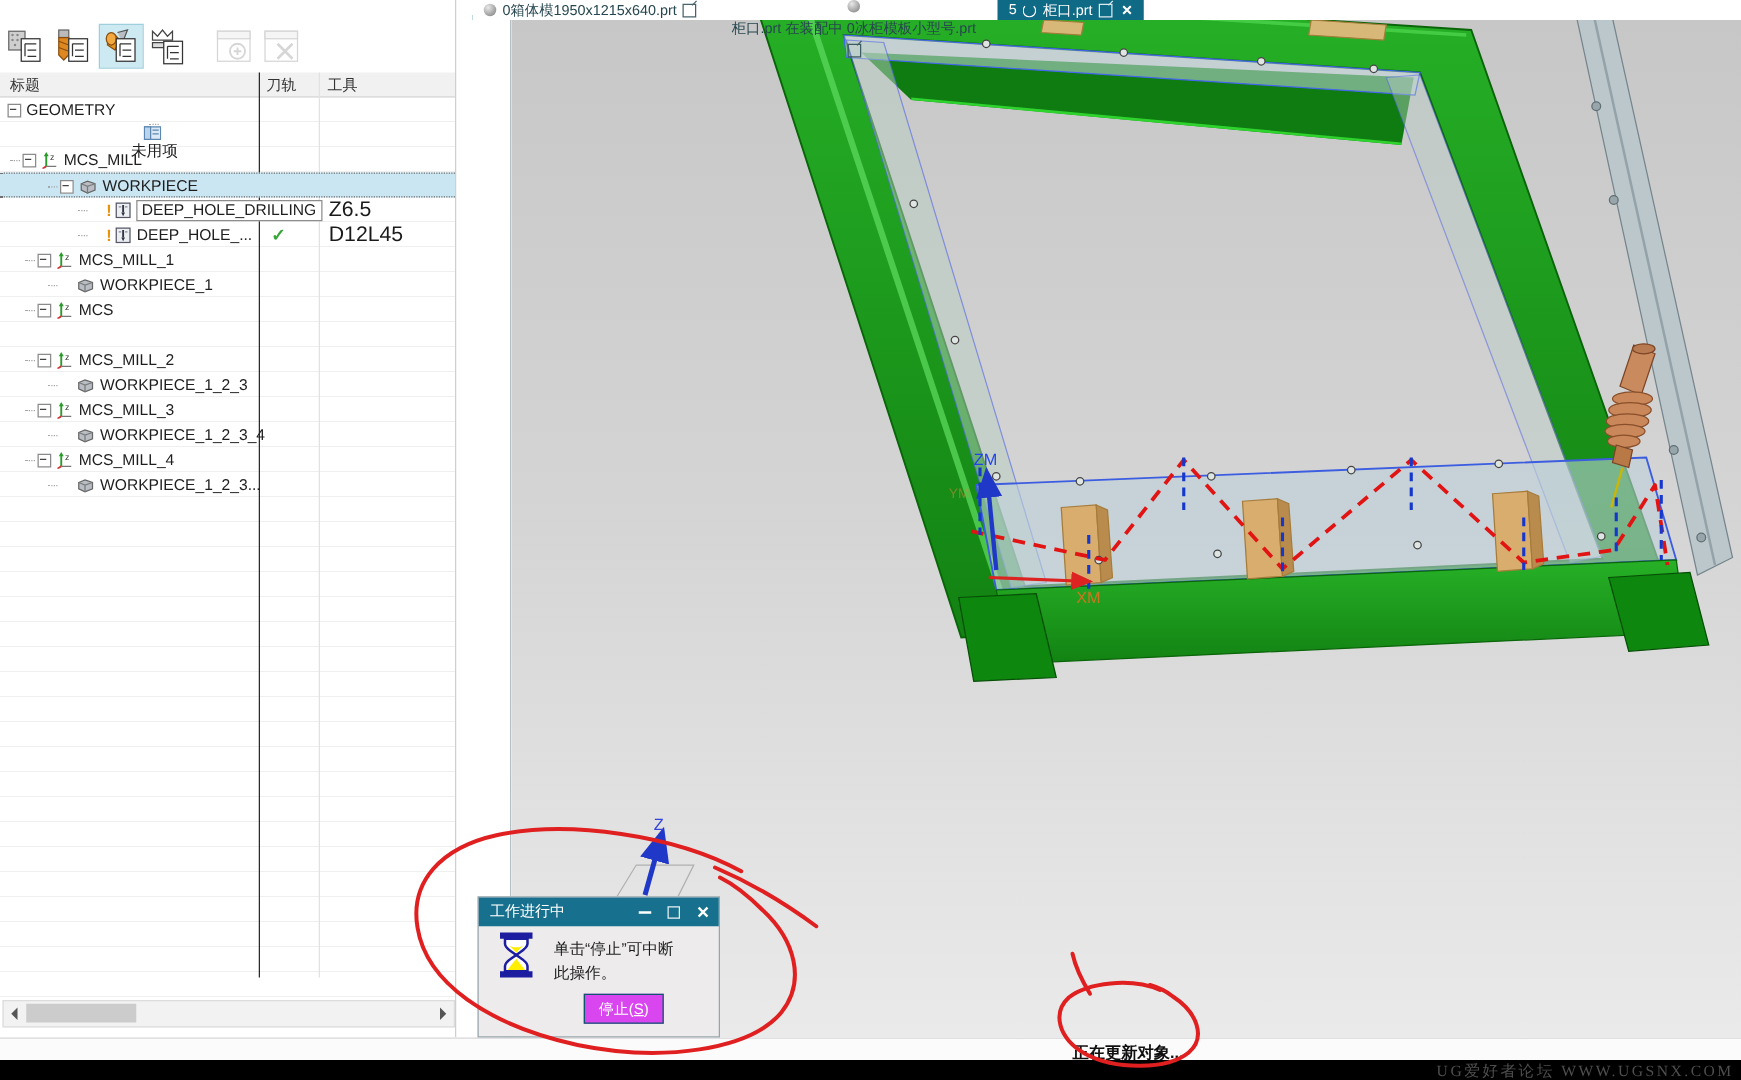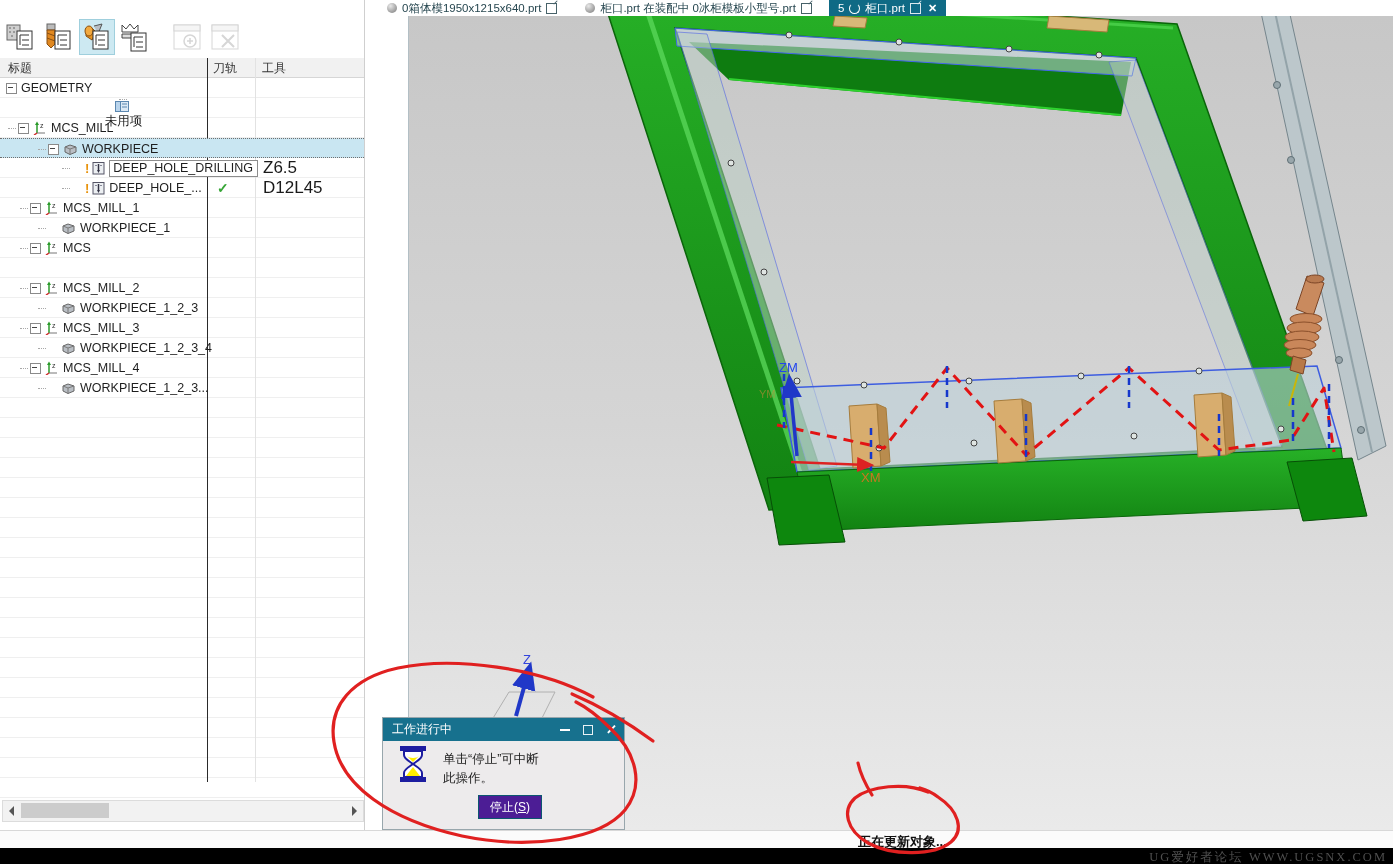--- a/index.html
+++ b/index.html
@@ -52,29 +52,29 @@
   .tab.active{background:#0f6a85;color:#fff;margin-left:8px;}
   .part-ball{width:10px;height:10px;border-radius:50%;flex:none;
              background:radial-gradient(circle at 35% 30%, #e8e8e8, #9a9a9a 70%, #707070);}
   .ext-ic{width:9px;height:9px;flex:none;position:relative;border:1px solid currentColor;opacity:.85;}
   .ext-ic:before{content:"";position:absolute;right:-2px;top:-2px;width:5px;height:1px;background:currentColor;transform:rotate(-45deg);}
   .close-ic{font-size:11px;font-weight:bold;margin-left:2px;}
   .refresh-ic{width:9px;height:9px;border:1.5px solid #fff;border-radius:50%;border-top-color:transparent;flex:none;}
   
   #viewport{position:absolute;left:380px;top:16px;width:1013px;height:814px;border-left:1px solid #b3bfc5;overflow:hidden;margin-left:28px;}
   
-  #dialog{position:absolute;left:382px;top:717px;width:243px;height:113px;background:#edebec;border:1px solid #98a6ac;z-index:20;box-sizing:border-box;}
+  #dialog{position:absolute;left:382px;top:717px;width:194px;height:113px;background:#edebec;border:1px solid #98a6ac;z-index:20;box-sizing:border-box;}
   #dlg-title{position:absolute;left:0;top:0;right:0;height:23px;background:#17718e;color:#fff;font-size:12px;line-height:23px;padding-left:9px;box-sizing:border-box;}
   #dlg-btns{position:absolute;right:7px;top:0;height:23px;display:flex;align-items:center;gap:13px;}
   #dlg-min{width:10px;height:2px;background:#fff;}
   #dlg-max{width:8px;height:8px;border:1.5px solid #e8f2f5;}
   #dlg-close{color:#fff;font-size:13px;font-weight:bold;line-height:23px;}
   #dlg-msg{position:absolute;left:60px;top:32px;font-size:12.5px;color:#1c1c1c;line-height:19px;}
-  #dlg-stop{position:absolute;left:84px;top:77px;width:64px;height:24px;background:#4c1d95;border:1px solid #0c5670;color:#fff;
-            font-size:12px;text-align:center;line-height:22px;box-sizing:border-box;margin-left:11px;}
+  #dlg-stop{position:absolute;left:84px;top:77px;width:64px;height:24px;background:#d946ef;border:1px solid #0c5670;color:#fff;
+            font-size:12px;text-align:center;line-height:22px;box-sizing:border-box;}
   #hourglass{position:absolute;left:15px;top:27px;}
   
   #statusbar{position:absolute;left:0;top:830px;width:1393px;height:18px;background:#fbfbfb;border-top:1px solid #d8d8d8;}
   #status-text{position:absolute;left:858px;top:2px;font-size:13px;font-weight:bold;color:#101010;}
   #blackbar{position:absolute;left:0;top:848px;width:1393px;height:16px;background:#000;}
   #watermark{position:absolute;right:6px;top:1px;font-family:"Liberation Serif", serif;font-size:12.5px;color:#4e4e4e;letter-spacing:2px;white-space:nowrap;}
   
   #annotations{position:absolute;left:0;top:0;z-index:30;pointer-events:none;}
 </style>
 </head>
@@ -433,21 +433,21 @@
     </div>
   </div>
 
   <div id="tab-underline"></div>
   <div id="tabbar">
       <div class="tab">
         <span class="part-ball"></span>
         <span>0箱体模1950x1215x640.prt</span>
         <span class="ext-ic"></span>
       </div>
-      <div class="tab" style="margin-left: 10px;">
+      <div class="tab" style="margin-left: 10px; flex-direction: column;">
         <span class="part-ball"></span>
         <span>柜口.prt 在装配中 0冰柜模板小型号.prt</span>
         <span class="ext-ic"></span>
       </div>
       <div class="tab active">
         <span>5</span>
         <span class="refresh-ic"></span>
         <span>柜口.prt</span>
         <span class="ext-ic"></span>
         <span class="close-ic">✕</span>

